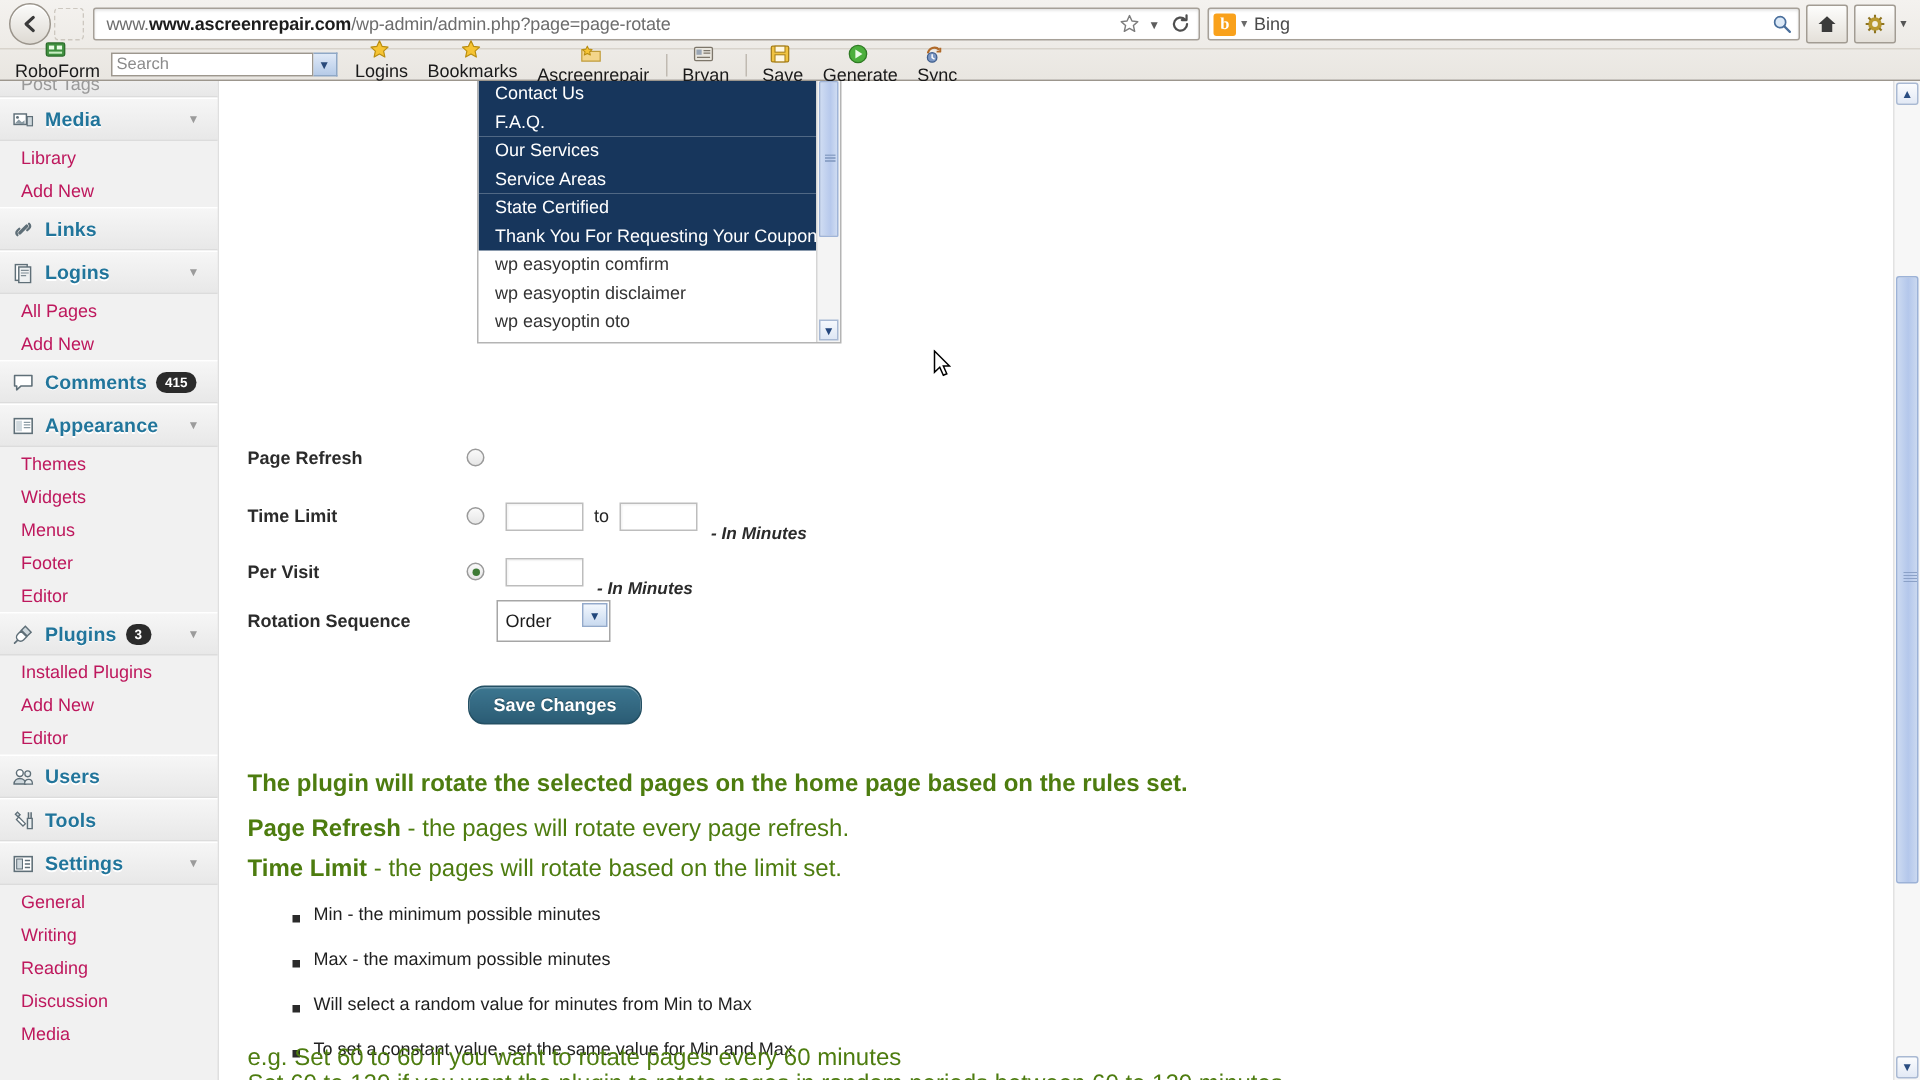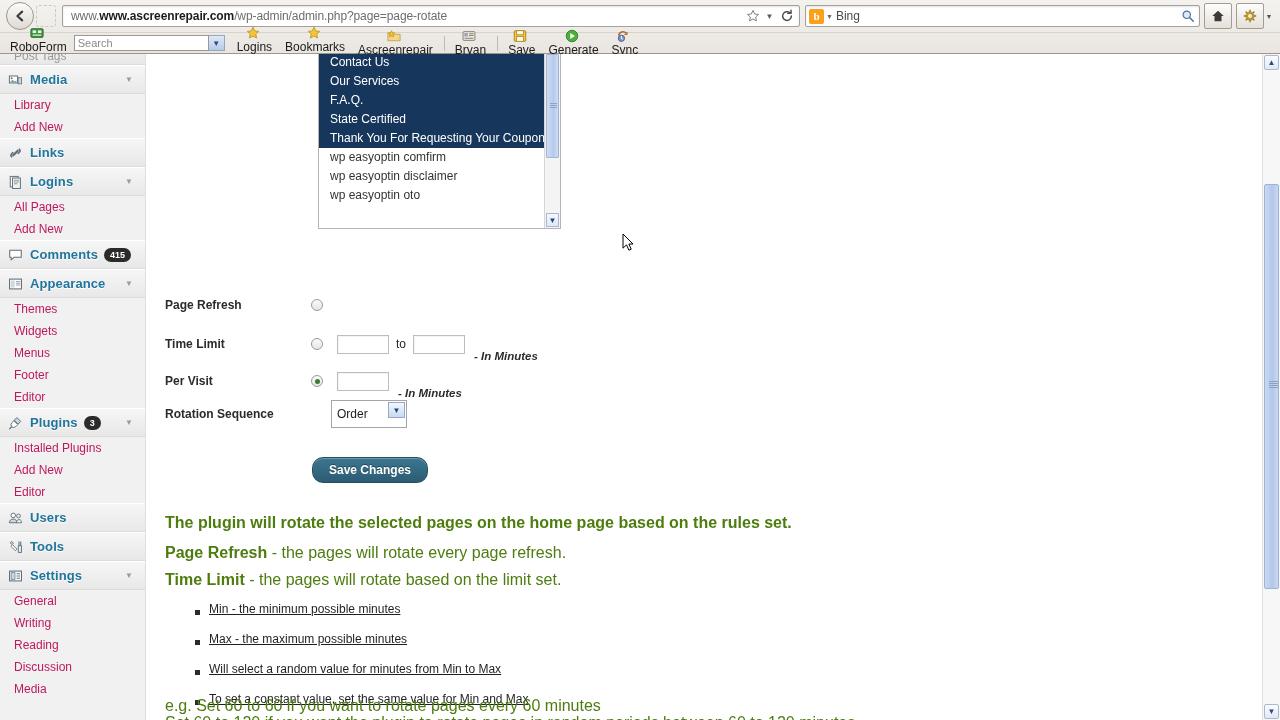--- a/index.html
+++ b/index.html
@@ -184,21 +184,21 @@
     background:linear-gradient(to bottom,#3c7690,#2b5c74);
     border:1px solid #245064;border-radius:11px;
     color:#fff;font-weight:bold;font-size:12px;
     padding:6px 16px;line-height:12px;
     text-shadow:0 -1px 0 rgba(0,0,0,.35);
     box-shadow:inset 0 1px 0 rgba(255,255,255,.25);
   }
   .htext{position:absolute;font-size:16px;color:#4d7c0f;line-height:16px;}
   .htext b{font-weight:bold;}
   .hbul{position:absolute;font-size:12px;color:#1f1f1f;}
-  .hbul div{display:flex;align-items:center;margin-bottom:16px;text-decoration:underline;}
+  .hbul div{display:flex;align-items:center;margin-bottom:16px;}
   .bsq{width:5px;height:5px;background:#2b2b2b;margin:6px 9px 0 0;flex:none;}
 
   
   #main-scroll{
     position:absolute;right:0;top:0;width:18px;height:666px;
     background:#f7f7f7;border-left:1px solid #e2e2e2;box-sizing:border-box;
   }
   .sb-btn{
     position:absolute;left:1px;width:15px;height:15px;
     background:linear-gradient(to bottom,#fbfcfe,#e2e9f5);
@@ -504,22 +504,23 @@
       </div>
     <div class="wp-sub">
         <span>Media</span>
       </div>
   </div>
 
   <div id="content">
 
     <div id="pages-listbox">
       <div class="lb-opt sel">Contact Us</div>
+      <div class="lb-opt sel">F.A.Q.</div>
       <div class="lb-opt sel">Our Services</div>
-      <div class="lb-opt sel">F.A.Q.</div>
+      <div class="lb-opt sel">Service Areas</div>
       <div class="lb-opt sel">State Certified</div>
       <div class="lb-opt sel">Thank You For Requesting Your Coupon</div>
       <div class="lb-opt">wp easyoptin comfirm</div>
       <div class="lb-opt">wp easyoptin disclaimer</div>
       <div class="lb-opt">wp easyoptin oto</div>
 
       <div id="lb-scroll">
         <div id="lb-thumb">
           <div id="lb-thumb-grip"></div>
         </div>

